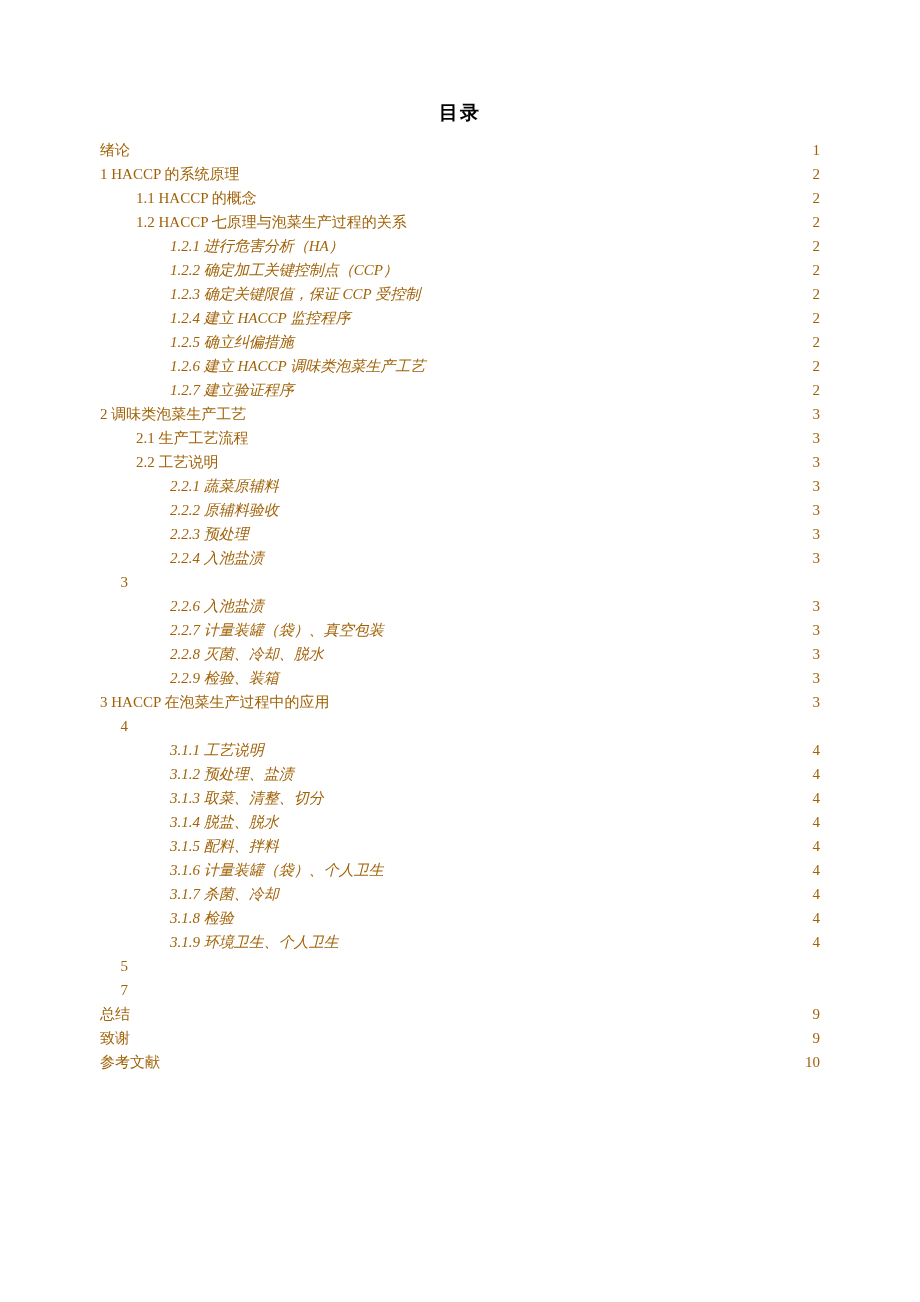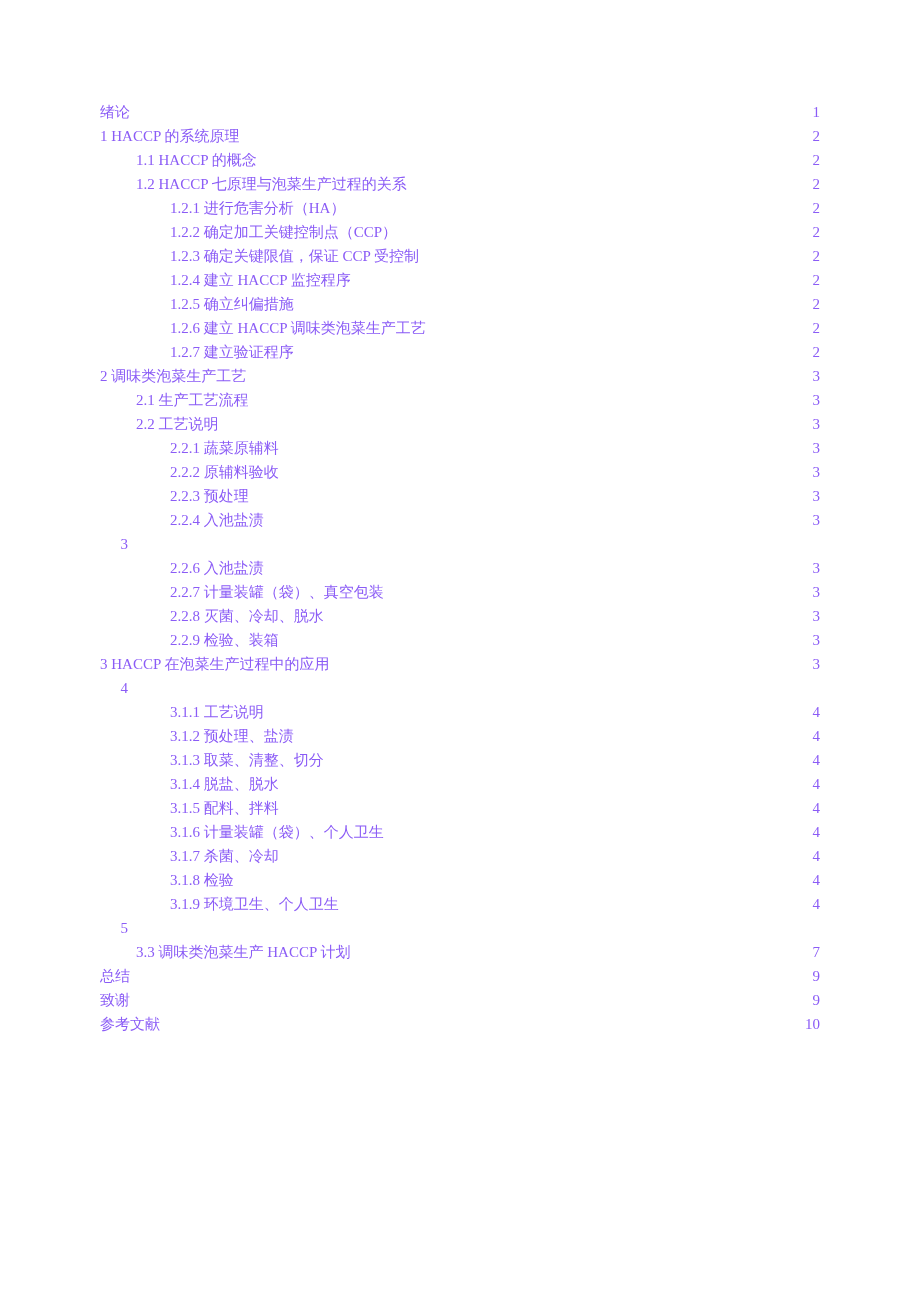--- a/index.html
+++ b/index.html
@@ -18,38 +18,39 @@
       font-size: 19px;
       margin-bottom: 12px;
       letter-spacing: 2px;
     }
     .toc-entry {
       display: flex;
       justify-content: space-between;
       align-items: baseline;
       font-size: 15px;
       line-height: 1.6;
-      color: #8b5cf6;
+      color: #a16207;
     }
     .toc-label {
       white-space: pre;
     }
     .toc-page {
       width: 28px;
       text-align: right;
       font-family: "SimSun", "宋体", serif;
     }
     .lvl-0 { padding-left: 0; }
     .lvl-1 { padding-left: 36px; }
-    .lvl-2 { padding-left: 70px; }
+    .lvl-2 { padding-left: 70px; font-style: italic; }
   </style>
 </head>
 <body>
 
 <div class="page">
+  <div class="title">目录</div>
   <div id="toc-container">
       <div class="toc-entry">
         <span class="toc-label lvl-0">绪论</span>
         <span class="toc-page">1</span>
       </div>
       <div class="toc-entry">
         <span class="toc-label lvl-0">1 HACCP 的系统原理</span>
         <span class="toc-page">2</span>
       </div>
       <div class="toc-entry">
@@ -175,21 +176,20 @@
         <span class="toc-page">4</span>
       </div>
       <div class="toc-entry">
         <span class="toc-label lvl-2">3.1.9 环境卫生、个人卫生</span>
         <span class="toc-page">4</span>
       </div>
       <div class="toc-entry">
         <span class="toc-page">5</span>
       </div>
       <div class="toc-entry">
-        <span class="toc-label lvl-1">3.3 调味类泡菜生产 HACCP 计划</span>
         <span class="toc-page">7</span>
       </div>
       <div class="toc-entry">
         <span class="toc-label lvl-0">总结</span>
         <span class="toc-page">9</span>
       </div>
       <div class="toc-entry">
         <span class="toc-label lvl-0">致谢</span>
         <span class="toc-page">9</span>
       </div>

